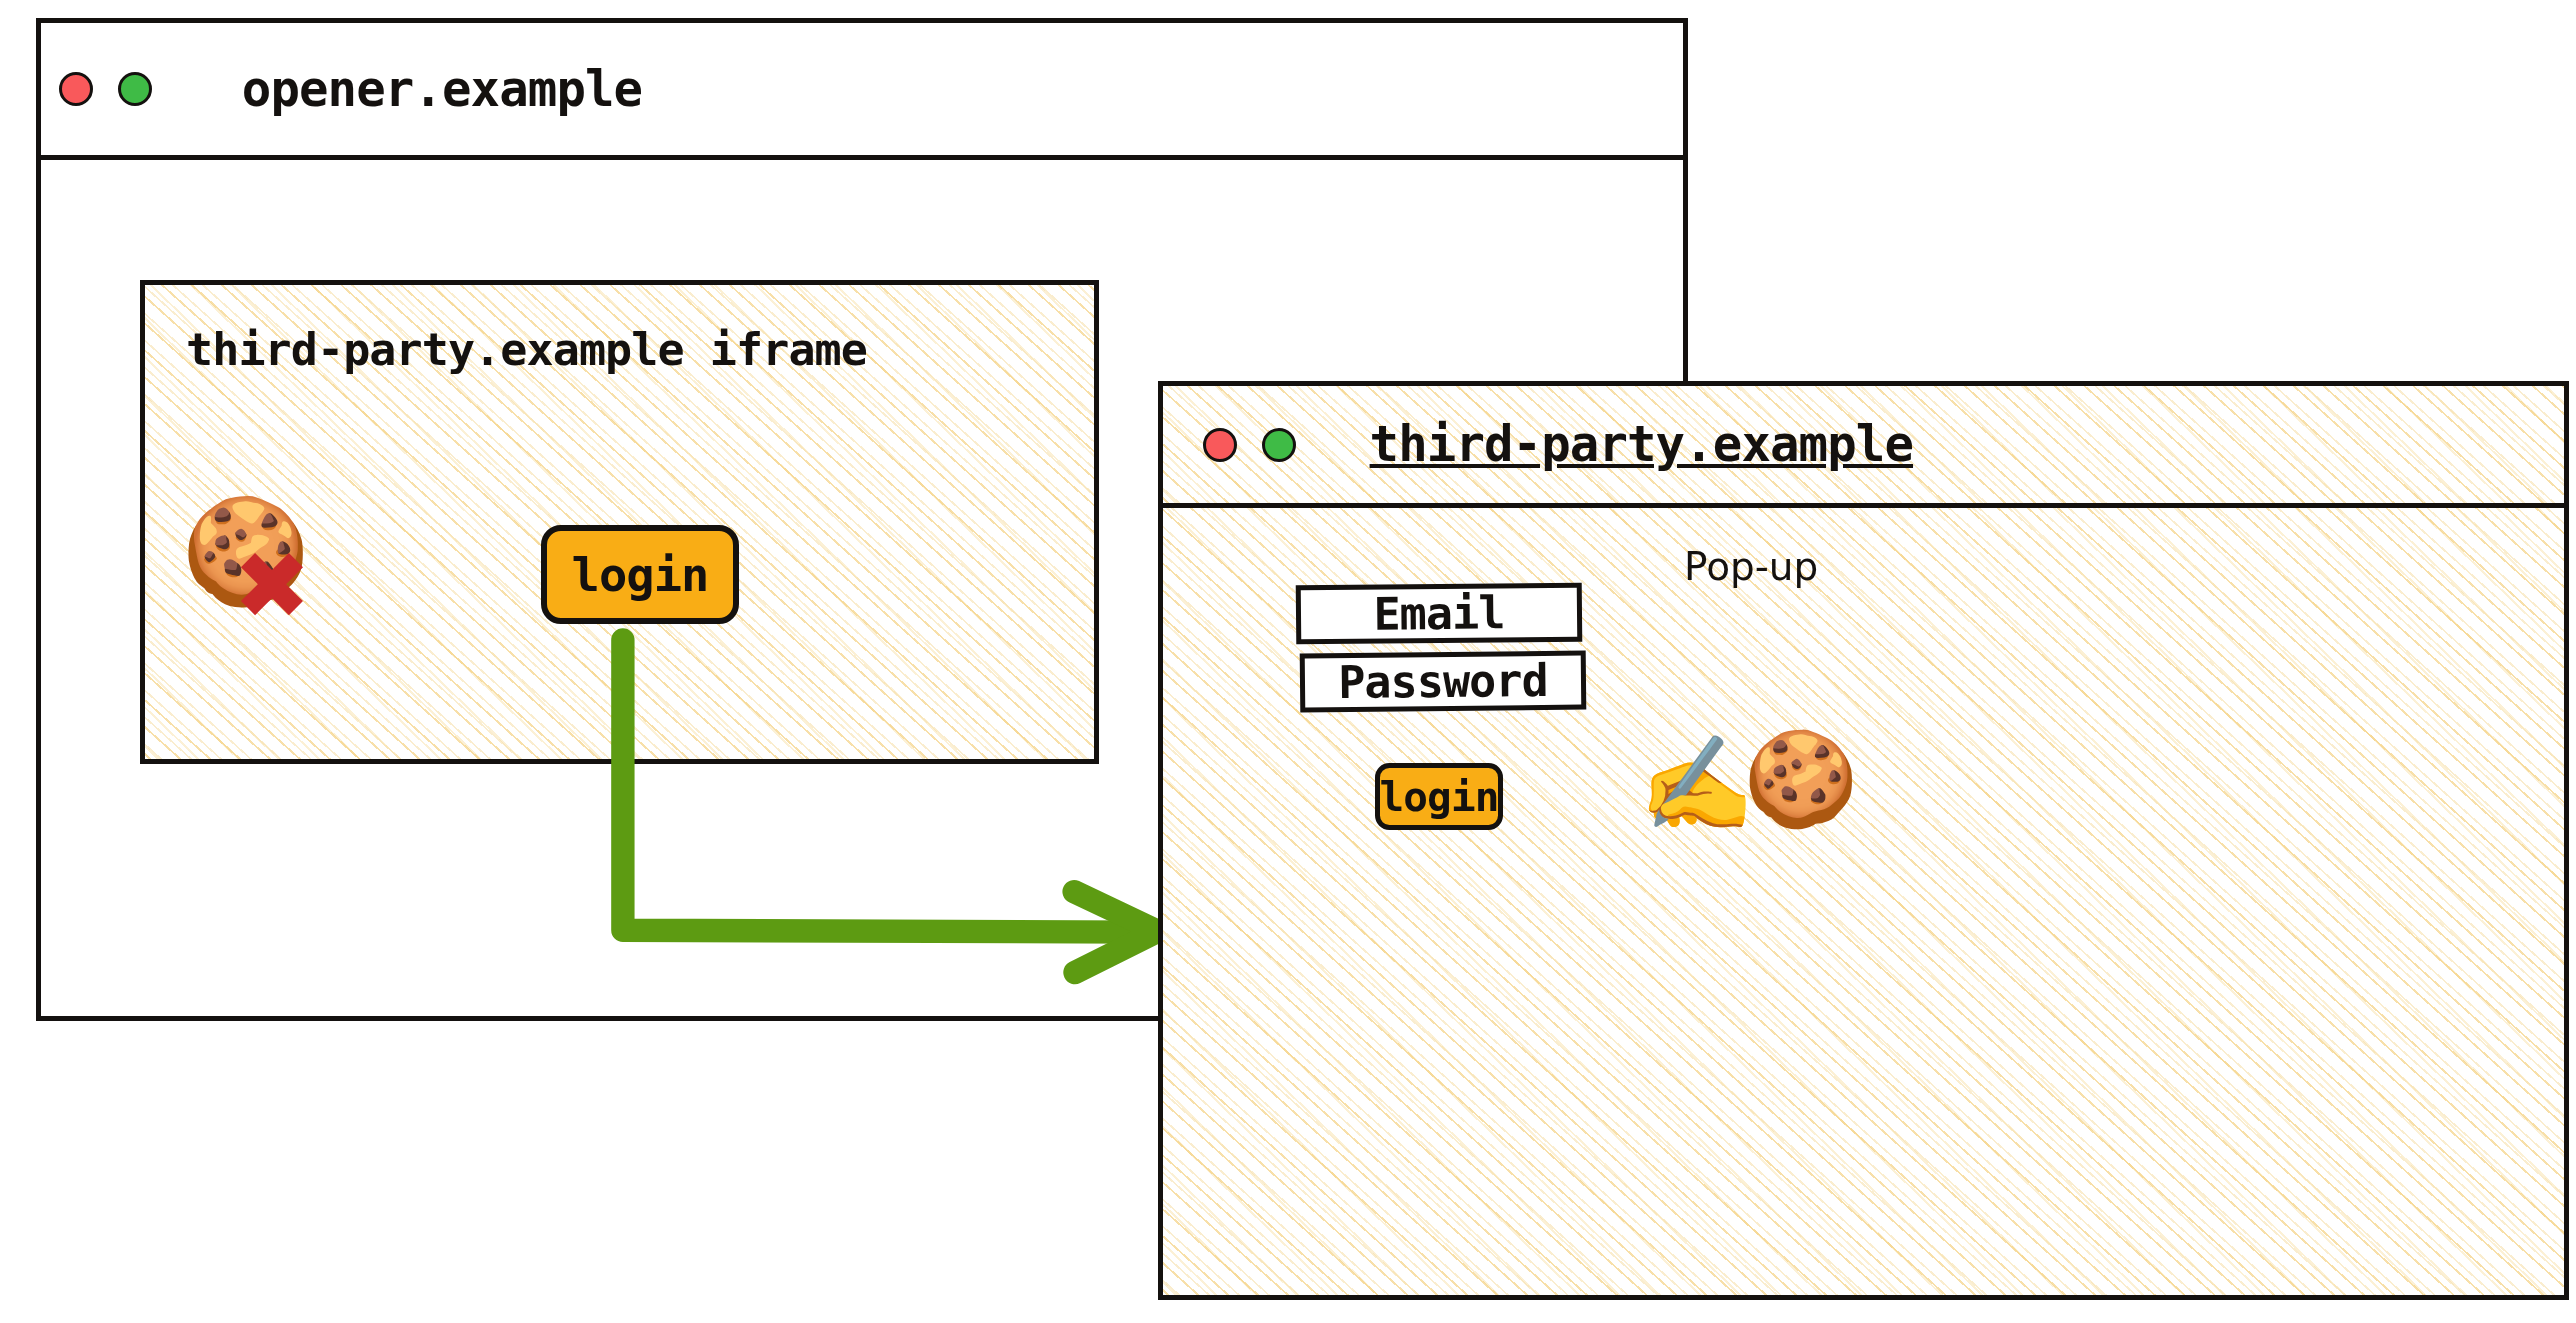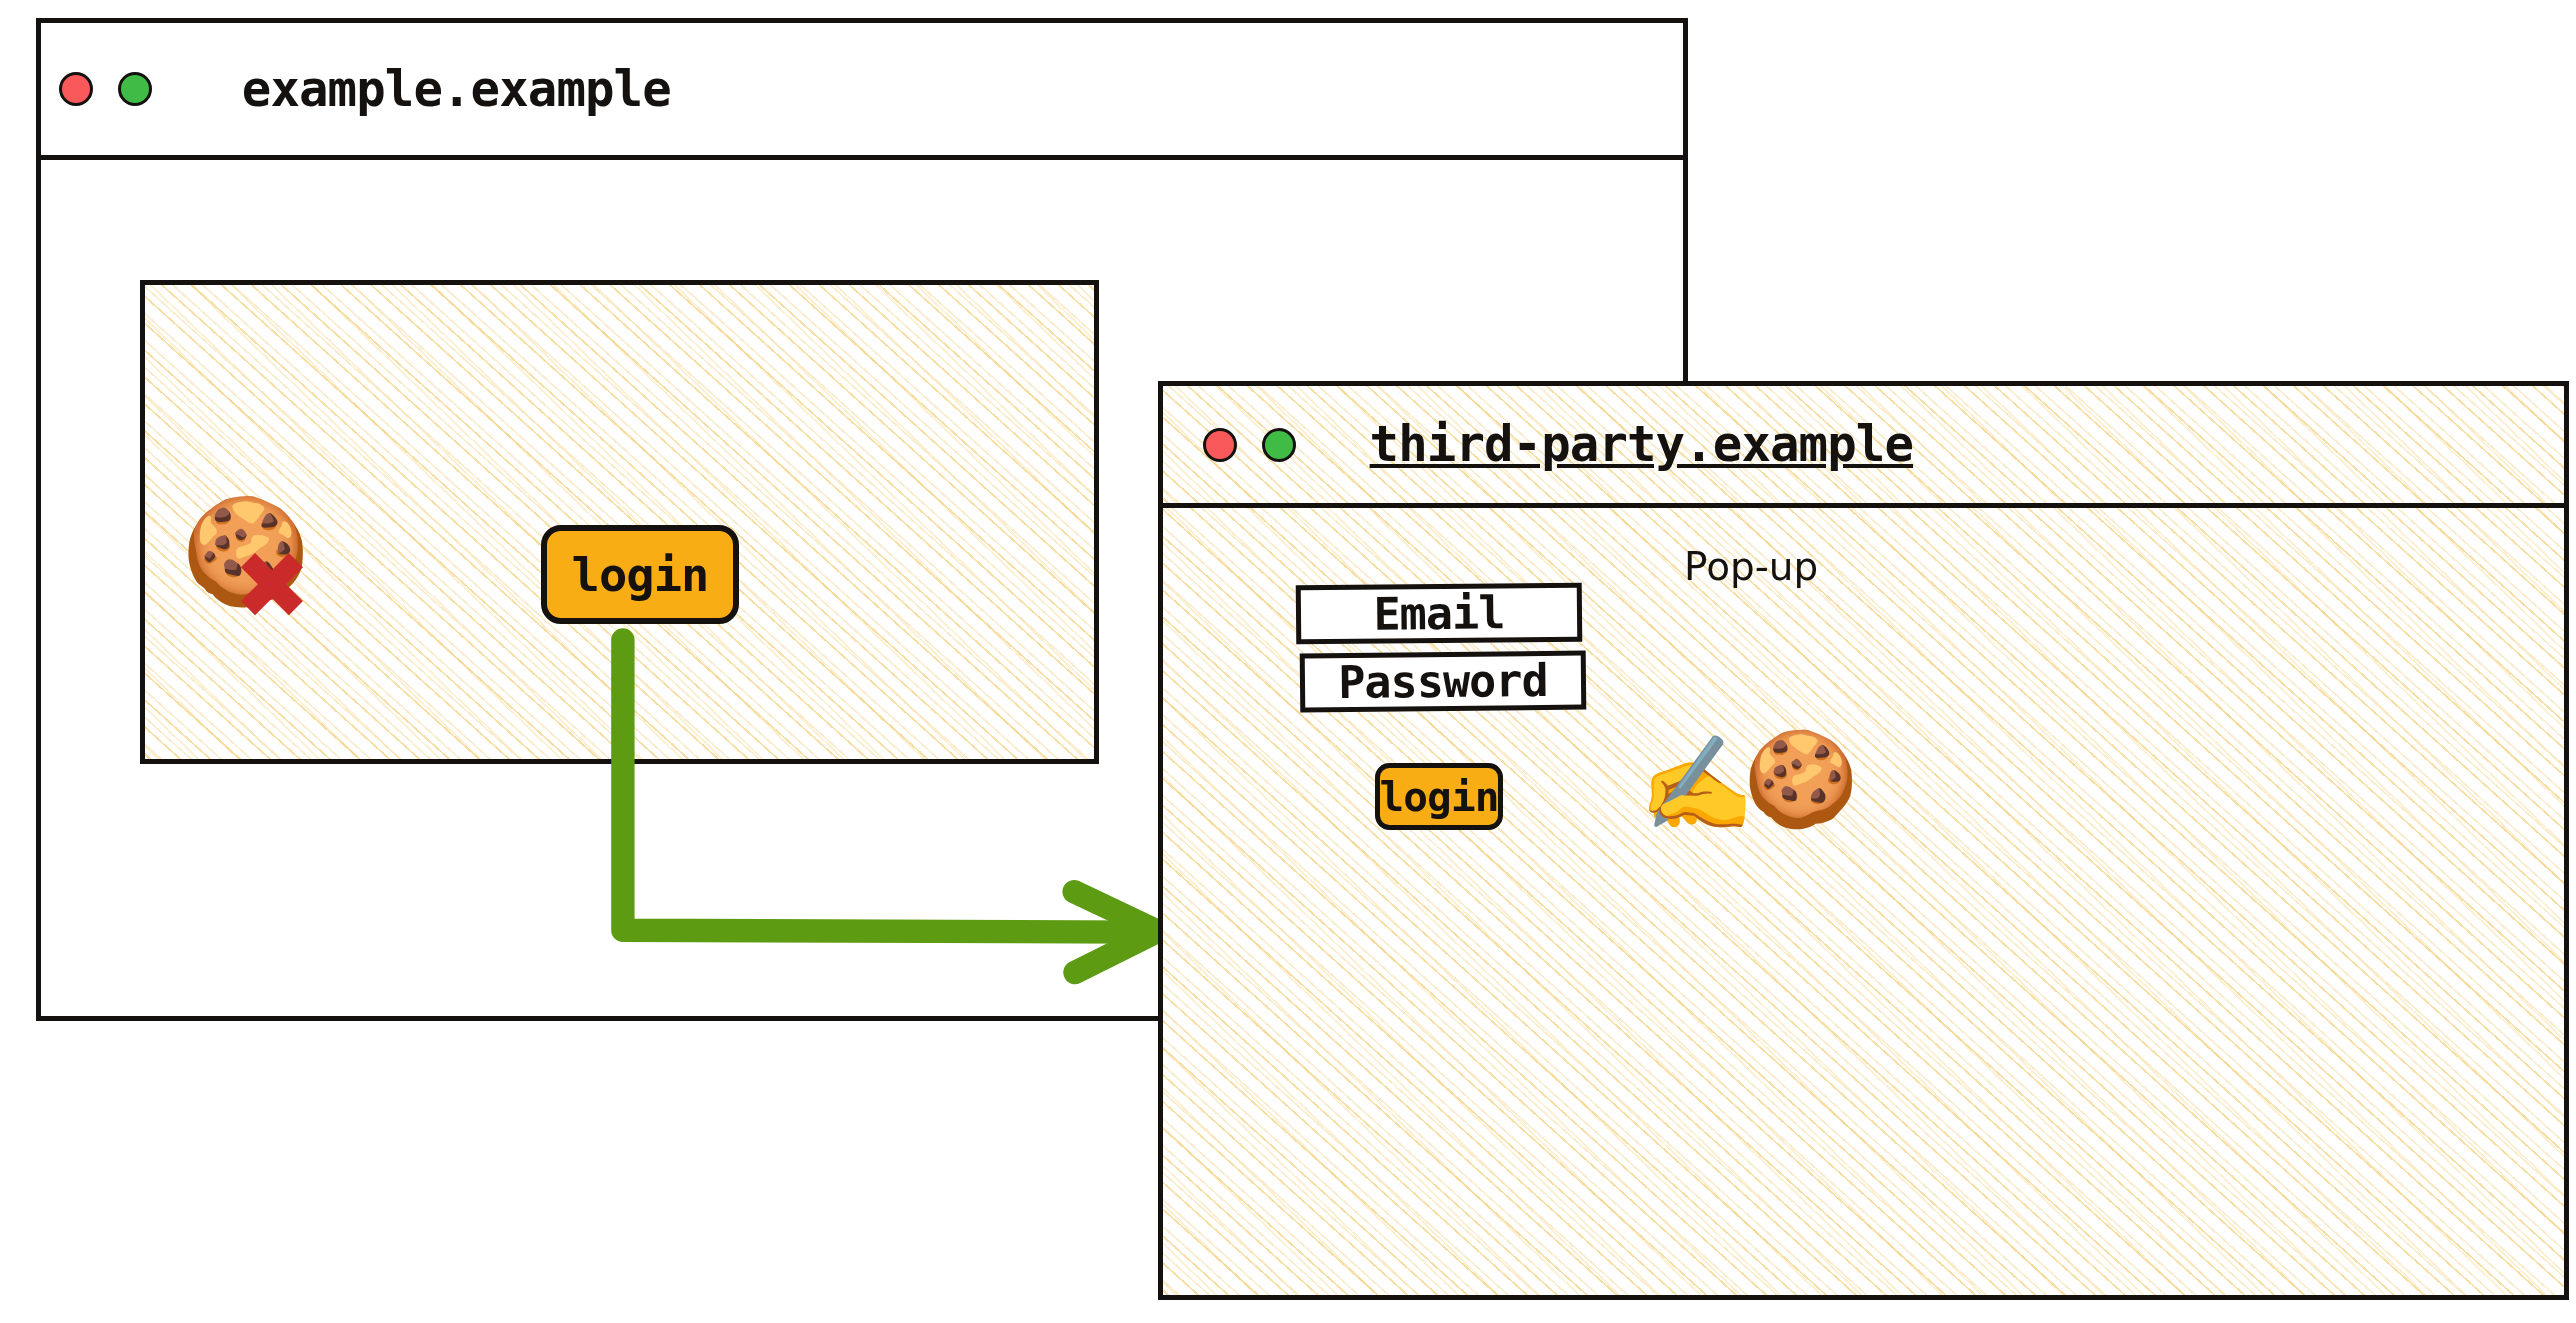--- a/index.html
+++ b/index.html
@@ -277,27 +277,28 @@
 </head>
 <body>
 
 <div class="window" id="opener-window">
 
   <div class="titlebar" id="opener-titlebar">
     <div class="dots">
       <span class="dot red"></span>
       <span class="dot green"></span>
     </div>
-    <span class="win-title">example.example</span>
+    <span class="win-title">opener.example</span>
   </div>
 
   <div id="opener-body">
 
     <div class="hatch" id="iframe-box">
 
+      <span id="iframe-label">third-party.example iframe</span>
 
       <div id="iframe-cookie-blocked">
         <span class="emoji" id="iframe-cookie-glyph">🍪</span>
         <span class="emoji" id="iframe-cross-glyph">✖</span>
       </div>
 
       <div class="login-btn" id="iframe-login-button">login</div>
     </div>
 
   </div>

